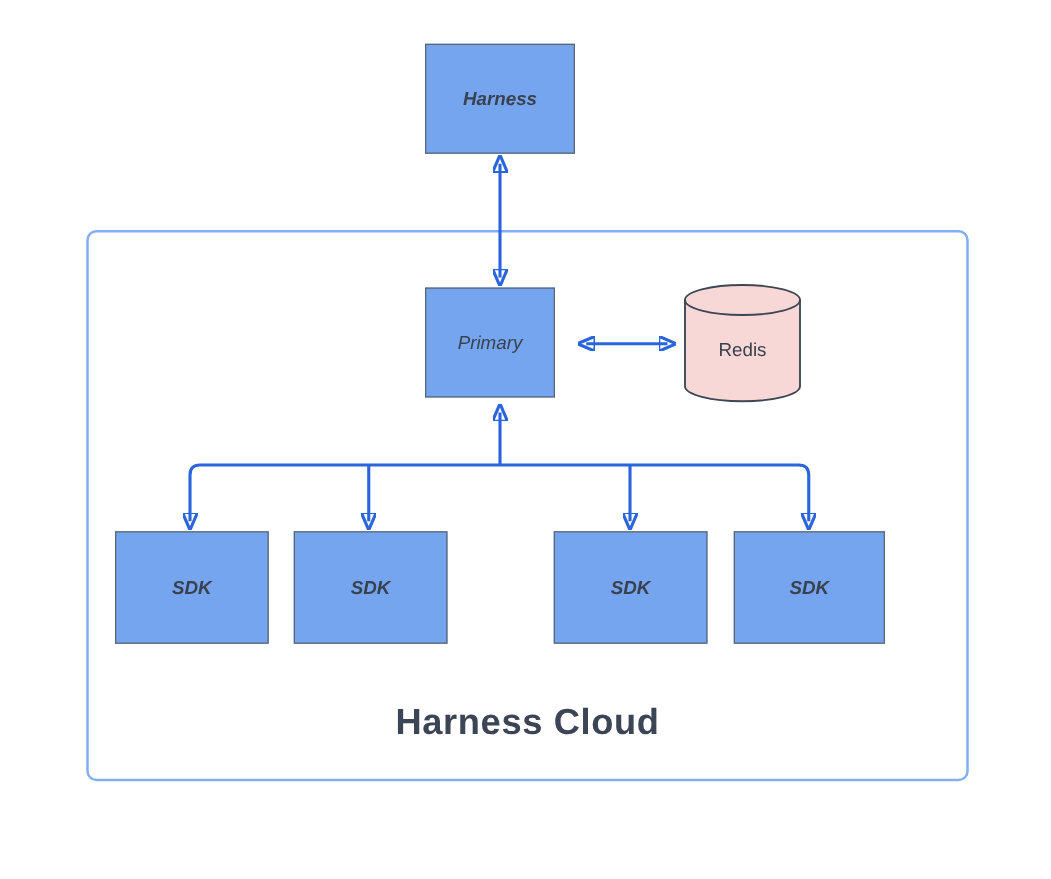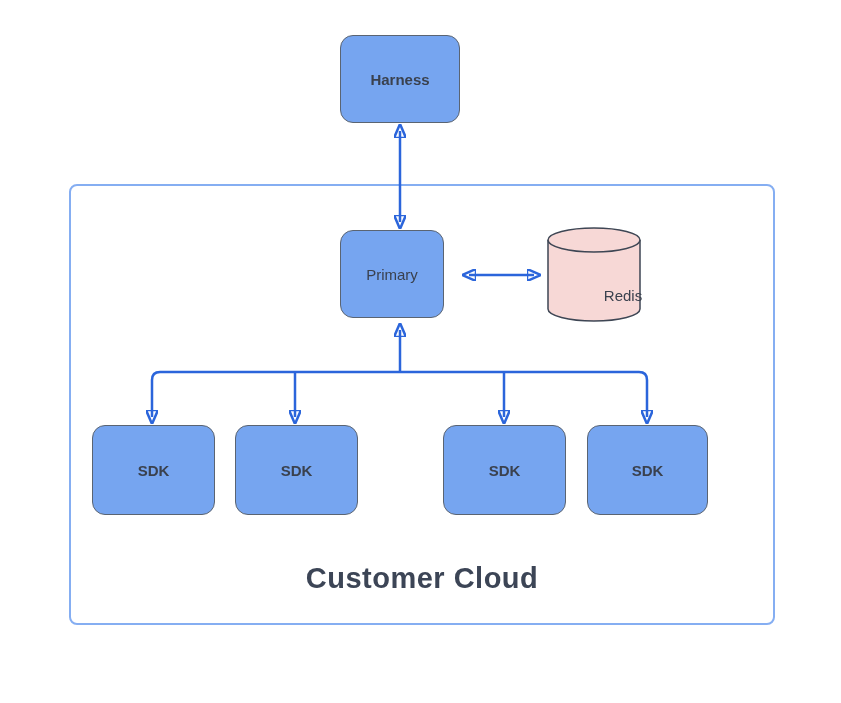--- a/index.html
+++ b/index.html
@@ -30,49 +30,49 @@
     left: 69px; top: 184px;
     width: 706px; height: 441px;
     border: 2px solid var(--container-border);
     border-radius: 8px;
     background: transparent;
   }
   .node {
     position: absolute;
     background: var(--node-fill);
     border: 1.5px solid var(--node-border);
-    border-radius: 13px;
+    border-radius: 0;
     display: flex;
     align-items: center;
     justify-content: center;
     color: var(--node-text);
     font-size: 15px;
+    font-style: italic;
   }
   .node.bold { font-weight: bold; }
   .node-harness { left: 340px; top: 35px;  width: 120px; height: 88px; }
   .node-primary { left: 340px; top: 230px; width: 104px; height: 88px; }
   .node-sdk1 { left: 92px;  top: 425px; width: 123px; height: 90px; }
   .node-sdk2 { left: 235px; top: 425px; width: 123px; height: 90px; }
   .node-sdk3 { left: 443px; top: 425px; width: 123px; height: 90px; }
   .node-sdk4 { left: 587px; top: 425px; width: 121px; height: 90px; }
   .cylinder {
     position: absolute;
     left: 547px; top: 227px;
     width: 94px; height: 96px;
   }
   .cylinder .cyl-label {
     position: absolute;
-    left: 0; top: 31px;
+    left: 0; top: 16px;
     width: 100%; height: calc(100% - 22px);
     display: flex;
     align-items: center;
     justify-content: center;
     color: var(--node-text);
     font-size: 15px;
-    margin-left: 29px;
   }
   .cloud-title {
     position: absolute;
     left: 69px; top: 562px;
     width: 706px;
     text-align: center;
     font-size: 29px;
     font-weight: bold;
     color: var(--title-text);
     letter-spacing: 0.5px;
@@ -140,15 +140,15 @@
   <div class="node bold node-sdk2">
     <span>SDK</span>
   </div>
   <div class="node bold node-sdk3">
     <span>SDK</span>
   </div>
   <div class="node bold node-sdk4">
     <span>SDK</span>
   </div>
 
-  <div class="cloud-title">Customer Cloud</div>
+  <div class="cloud-title">Harness Cloud</div>
 
 </div>
 
 </body></html>

